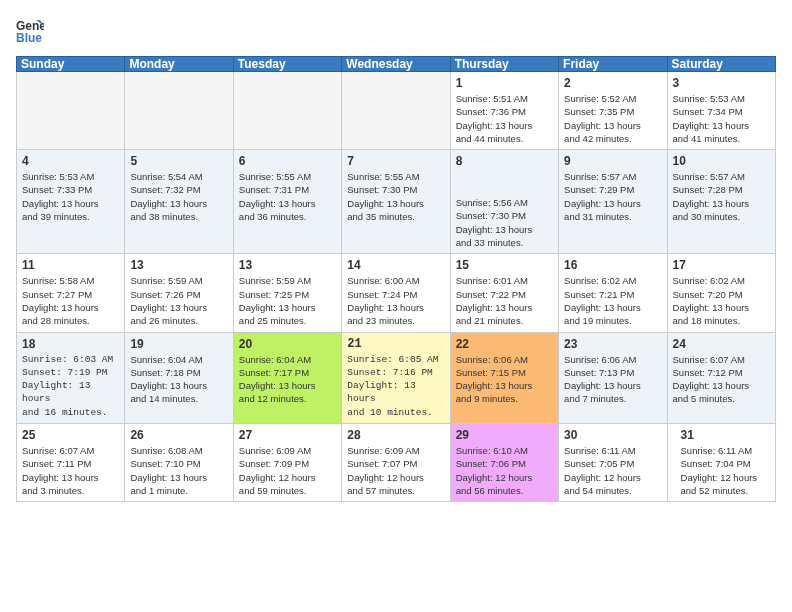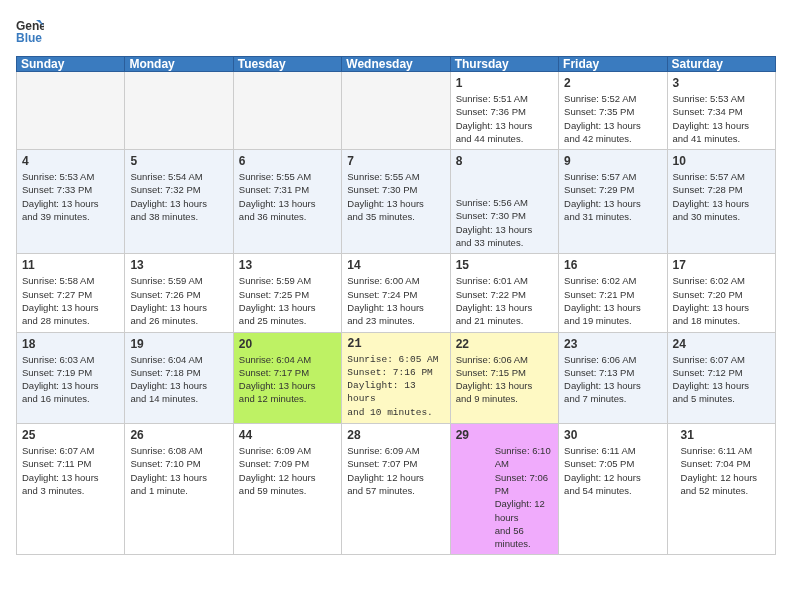--- a/index.html
+++ b/index.html
@@ -240,21 +240,21 @@
           <div class="day-number">17</div>
           <div class="day-info" style="white-space: pre-line;">Sunrise: 6:02 AM
 Sunset: 7:20 PM
 Daylight: 13 hours
 and 18 minutes.</div>
         </td>
       </tr>
       <tr>
         <td style="background: rgb(238, 243, 250);">
           <div class="day-number">18</div>
-          <div class="day-info" style="white-space: pre-line;">Sunrise: 6:03 AM
+          <div class="day-info" style="white-space: pre-line; font-family: Liberation Mono, monospace;">Sunrise: 6:03 AM
 Sunset: 7:19 PM
 Daylight: 13 hours
 and 16 minutes.</div>
         </td>
         <td style="background: rgb(238, 243, 250);">
           <div class="day-number">19</div>
           <div class="day-info" style="white-space: pre-line;">Sunrise: 6:04 AM
 Sunset: 7:18 PM
 Daylight: 13 hours
 and 14 minutes.</div>
@@ -266,21 +266,21 @@
 Daylight: 13 hours
 and 12 minutes.</div>
         </td>
         <td style="background: #fef9c3; font-family: Liberation Mono, monospace;">
           <div class="day-number">21</div>
           <div class="day-info" style="white-space: pre-line;">Sunrise: 6:05 AM
 Sunset: 7:16 PM
 Daylight: 13 hours
 and 10 minutes.</div>
         </td>
-        <td style="background: #fef9c3;">
+        <td style="background: #fdba74;">
           <div class="day-number">22</div>
           <div class="day-info" style="white-space: pre-line;">Sunrise: 6:06 AM
 Sunset: 7:15 PM
 Daylight: 13 hours
 and 9 minutes.</div>
         </td>
         <td style="background: rgb(238, 243, 250); margin-left: 20px;">
           <div class="day-number">23</div>
           <div class="day-info" style="white-space: pre-line;">Sunrise: 6:06 AM
 Sunset: 7:13 PM
@@ -304,36 +304,36 @@
 and 3 minutes.</div>
         </td>
         <td style="background: rgb(255, 255, 255);">
           <div class="day-number">26</div>
           <div class="day-info" style="white-space: pre-line;">Sunrise: 6:08 AM
 Sunset: 7:10 PM
 Daylight: 13 hours
 and 1 minute.</div>
         </td>
         <td style="background: rgb(255, 255, 255);">
-          <div class="day-number">44</div>
+          <div class="day-number">27</div>
           <div class="day-info" style="white-space: pre-line;">Sunrise: 6:09 AM
 Sunset: 7:09 PM
 Daylight: 12 hours
 and 59 minutes.</div>
         </td>
         <td style="background: rgb(255, 255, 255);">
           <div class="day-number">28</div>
           <div class="day-info" style="white-space: pre-line;">Sunrise: 6:09 AM
 Sunset: 7:07 PM
 Daylight: 12 hours
 and 57 minutes.</div>
         </td>
         <td style="background: #f0abfc;">
           <div class="day-number">29</div>
-          <div class="day-info" style="white-space: pre-line; margin-left: 39px;">Sunrise: 6:10 AM
+          <div class="day-info" style="white-space: pre-line;">Sunrise: 6:10 AM
 Sunset: 7:06 PM
 Daylight: 12 hours
 and 56 minutes.</div>
         </td>
         <td style="background: rgb(255, 255, 255);">
           <div class="day-number">30</div>
           <div class="day-info" style="white-space: pre-line;">Sunrise: 6:11 AM
 Sunset: 7:05 PM
 Daylight: 12 hours
 and 54 minutes.</div>

